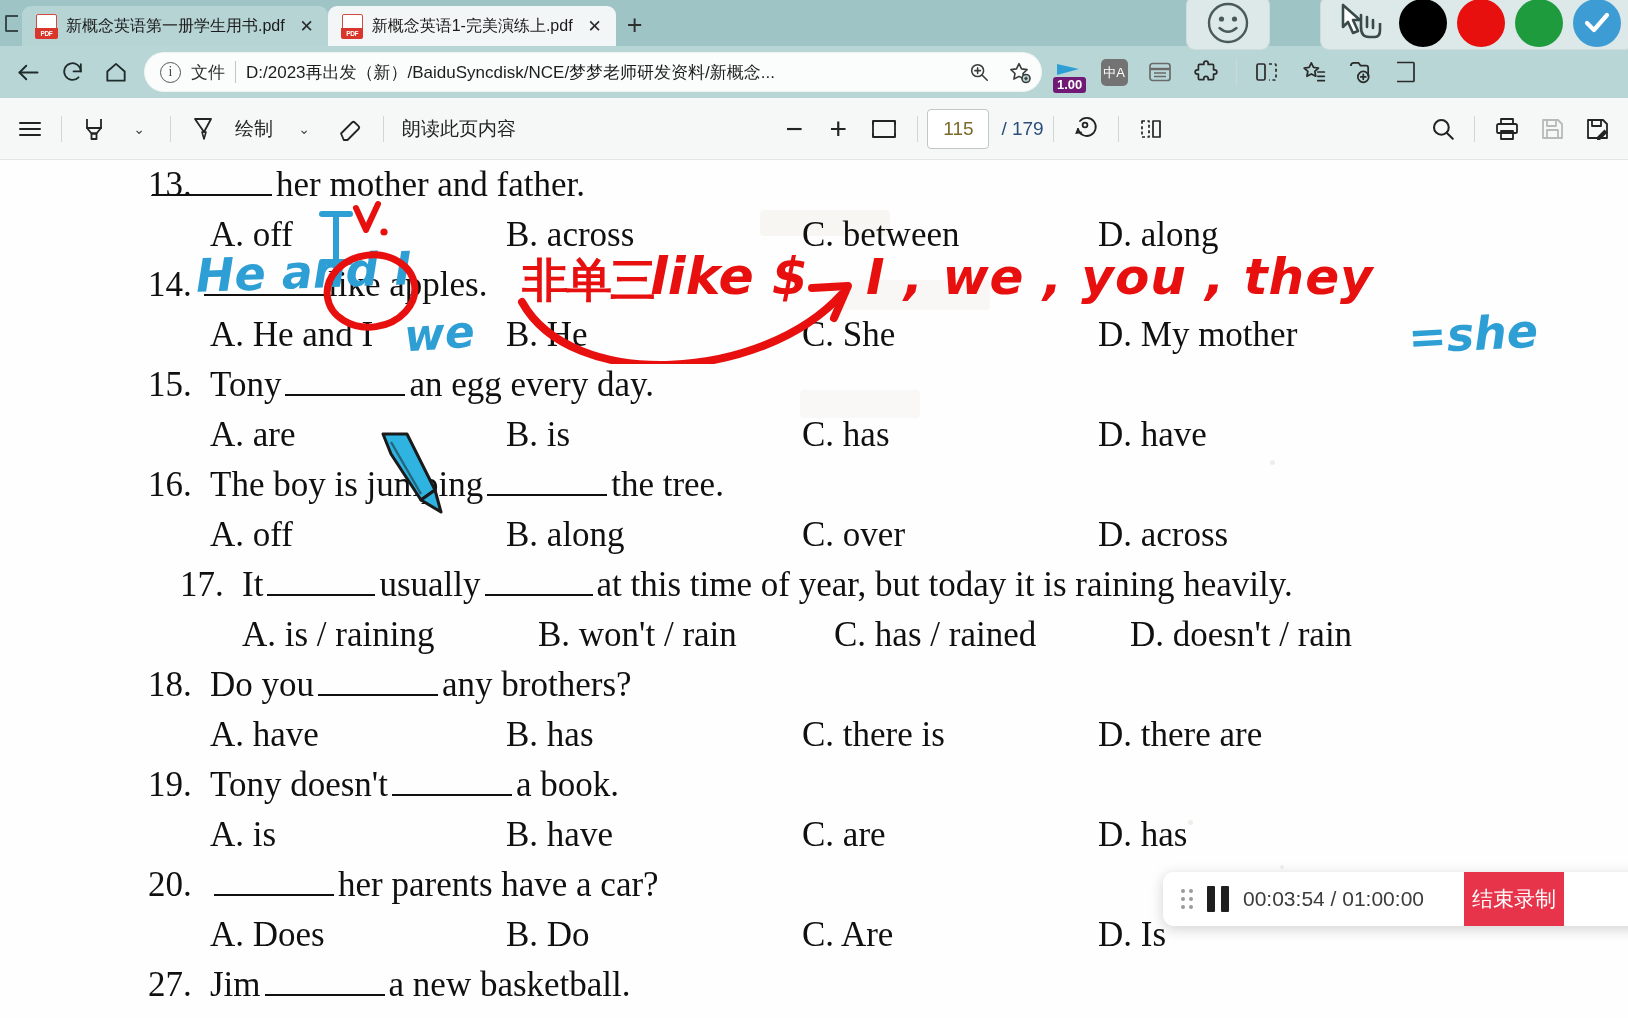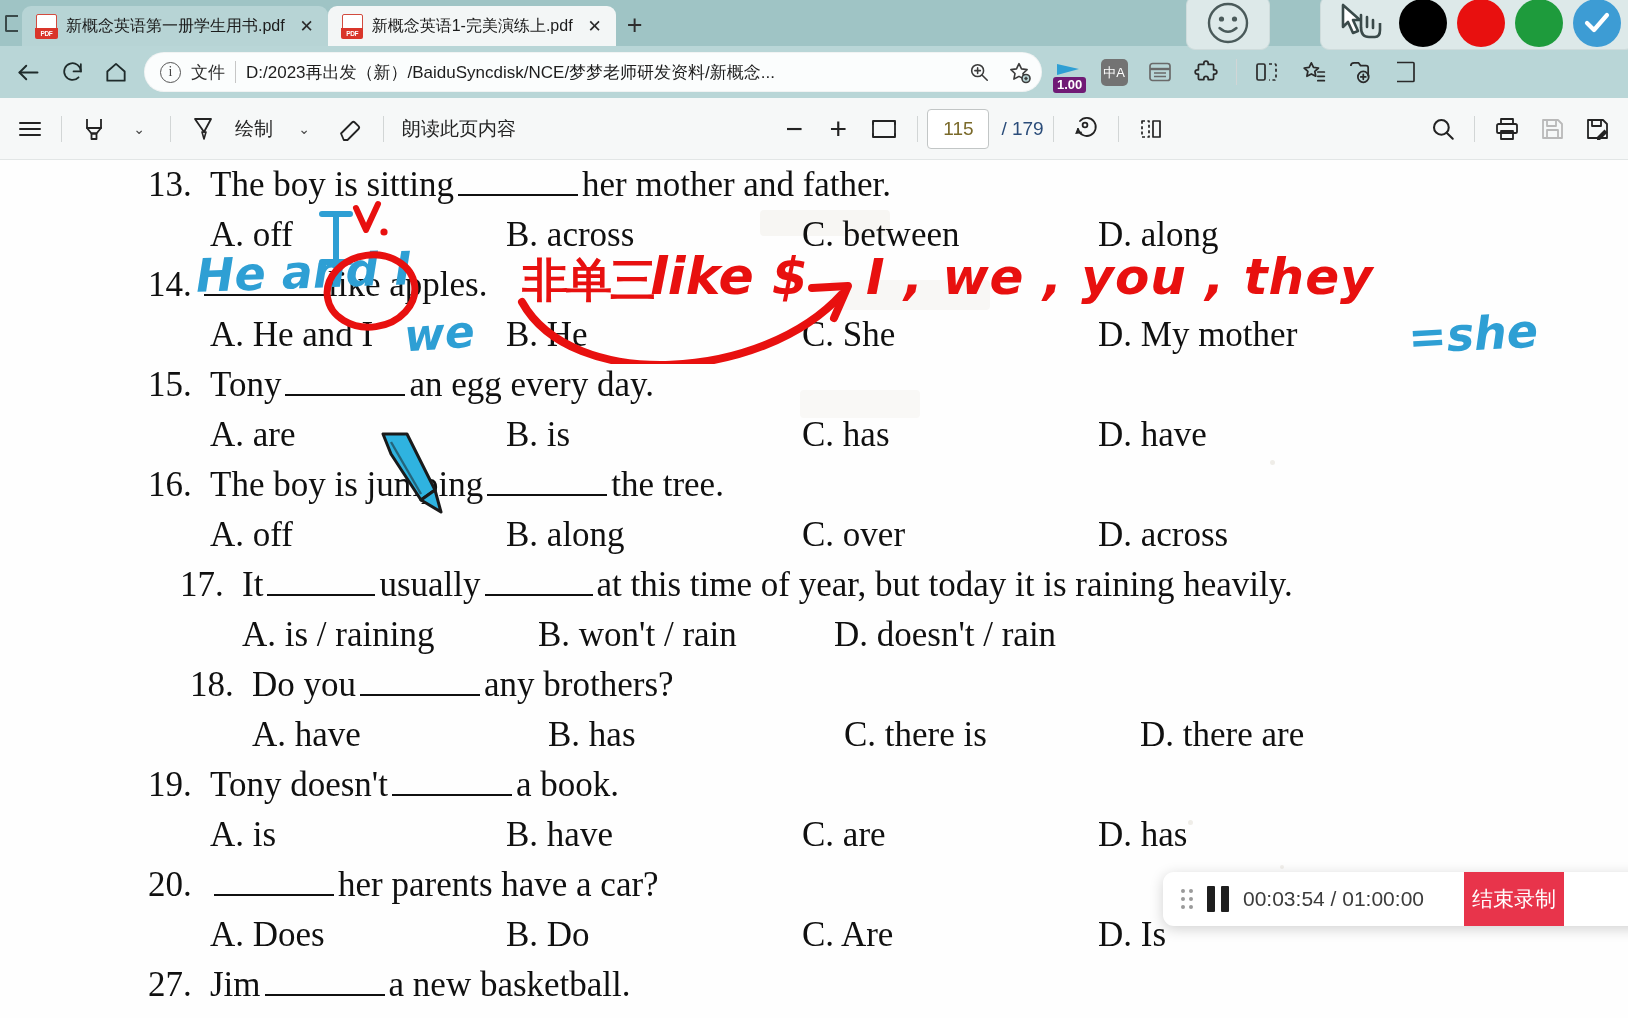--- a/index.html
+++ b/index.html
@@ -376,21 +376,20 @@
     <div class="speck" style="left:800px;top:230px;width:120px;height:28px;border-radius:4px;opacity:.16;"></div>
     <div class="speck" style="left:1270px;top:300px;width:5px;height:5px;opacity:.45;"></div>
     <div class="speck" style="left:1188px;top:660px;width:5px;height:5px;opacity:.45;"></div>
     <div class="speck" style="left:1280px;top:705px;width:4px;height:4px;opacity:.4;"></div>
 
     <div class="doc">
 
       <div class="qrow" style="height:100px;">
         <div class="qline">
           <span class="qnum">13.</span>
-          <span class="qtext">The boy is sitting</span>
           <span class="blank"></span>
           <span>her mother and father.</span>
         </div>
         <div class="opts">
           <span class="opt">A. off</span>
           <span class="opt">B. across</span>
           <span class="opt">C. between</span>
           <span class="opt">D. along</span>
         </div>
       </div>
@@ -445,25 +444,26 @@
           <span class="qnum">17.</span>
           <span class="qtext">It</span>
           <span class="blank sm"></span>
           <span>usually</span>
           <span class="blank sm"></span>
           <span>at this time of year,  but today it is raining heavily.</span>
         </div>
         <div class="opts">
           <span class="opt">A. is / raining</span>
           <span class="opt">B. won't / rain</span>
+          <span class="opt">C. has / rained</span>
           <span class="opt">D. doesn't / rain</span>
         </div>
       </div>
 
-      <div class="qrow" style="height:100px;margin-left:42px;">
+      <div class="qrow" style="height:100px;">
         <div class="qline">
           <span class="qnum">18.</span>
           <span class="qtext">Do you</span>
           <span class="blank"></span>
           <span>any brothers?</span>
         </div>
         <div class="opts">
           <span class="opt">A. have</span>
           <span class="opt">B. has</span>
           <span class="opt">C. there is</span>

